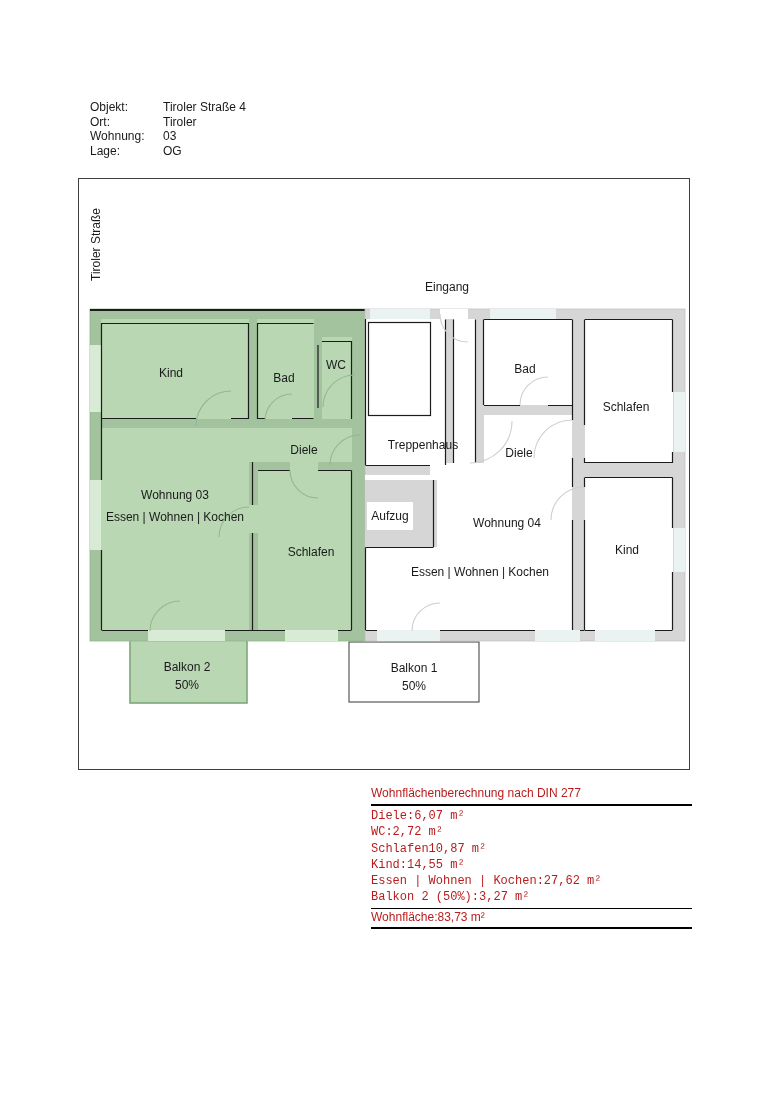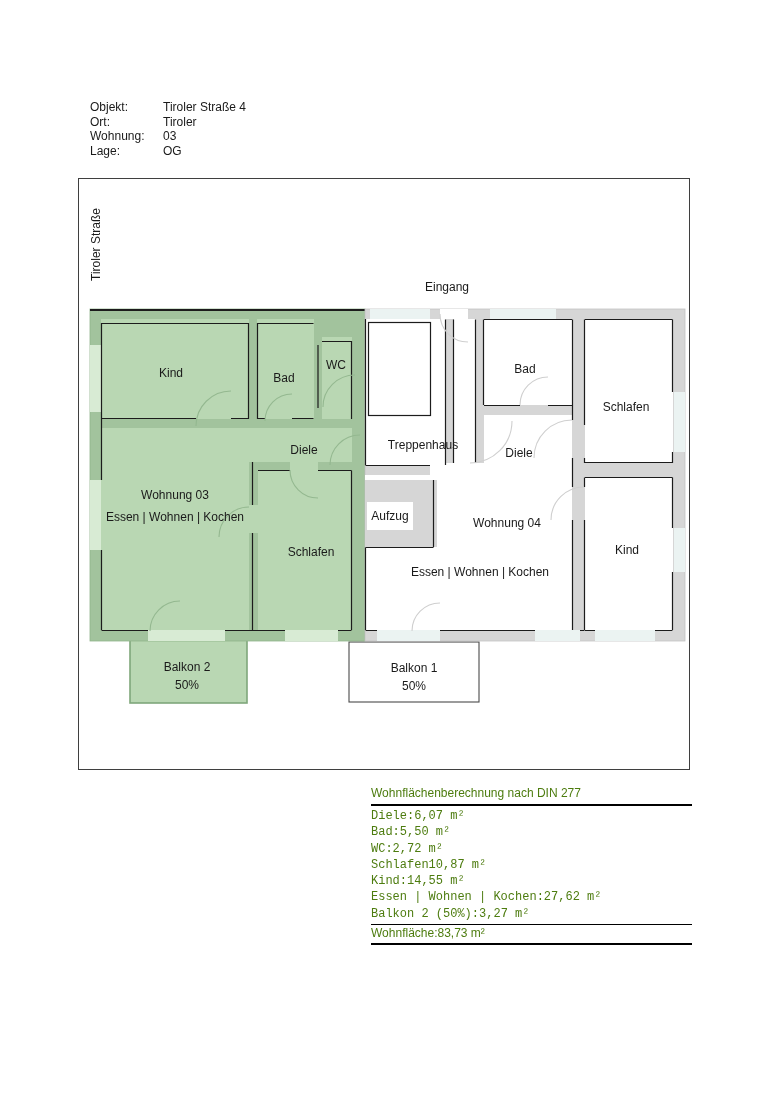--- a/index.html
+++ b/index.html
@@ -19,21 +19,21 @@
   .white{fill:#ffffff;}
   .ln{stroke:var(--line);stroke-width:1.2;fill:none;}
   .ln2{stroke:var(--line);stroke-width:2.2;fill:none;}
   .thinG{stroke:#8fb38a;stroke-width:0.8;}
   .thinX{stroke:#c3c3c3;stroke-width:0.8;}
   .arcG{stroke:#94b890;stroke-width:1.1;fill:none;}
   .arcX{stroke:#cfcfcf;stroke-width:1.1;fill:none;}
   .lbl{font-family:"Liberation Sans",sans-serif;font-size:12px;fill:#1a1a1a;text-anchor:middle;}
   .lbl-left{text-anchor:start;}
   
-  .area-table{position:absolute;left:371px;top:786px;width:321px;font-size:12px;color:#4d7c0f;}
+  .area-table{position:absolute;left:371px;top:786px;width:321px;font-size:12px;color:#b91c1c;}
   .at-title{padding-bottom:4px;border-bottom:2px solid #000;margin-bottom:2px;}
   .at-row{display:flex;justify-content:flex-start;height:16.3px;line-height:16.3px;padding-right:19px;font-family:Liberation Mono, monospace;}
   .at-total{display:flex;justify-content:flex-start;border-top:1.8px solid #000;
             border-bottom:2.4px solid #000;height:18px;line-height:17px;padding-right:19px;margin-top:2px;}
 </style>
 </head>
 <body>
 
 <div class="page">
 
@@ -201,24 +201,20 @@
     </g>
   </svg>
 
   <div class="area-table">
     <div class="at-title">Wohnflächenberechnung nach DIN 277</div>
     <div class="at-row">
       <span>Diele:</span>
       <span>6,07 m²</span>
     </div>
     <div class="at-row">
-      <span>Bad:</span>
-      <span>5,50 m²</span>
-    </div>
-    <div class="at-row">
       <span>WC:</span>
       <span>2,72 m²</span>
     </div>
     <div class="at-row">
       <span>Schlafen</span>
       <span>10,87 m²</span>
     </div>
     <div class="at-row">
       <span>Kind:</span>
       <span>14,55 m²</span>

